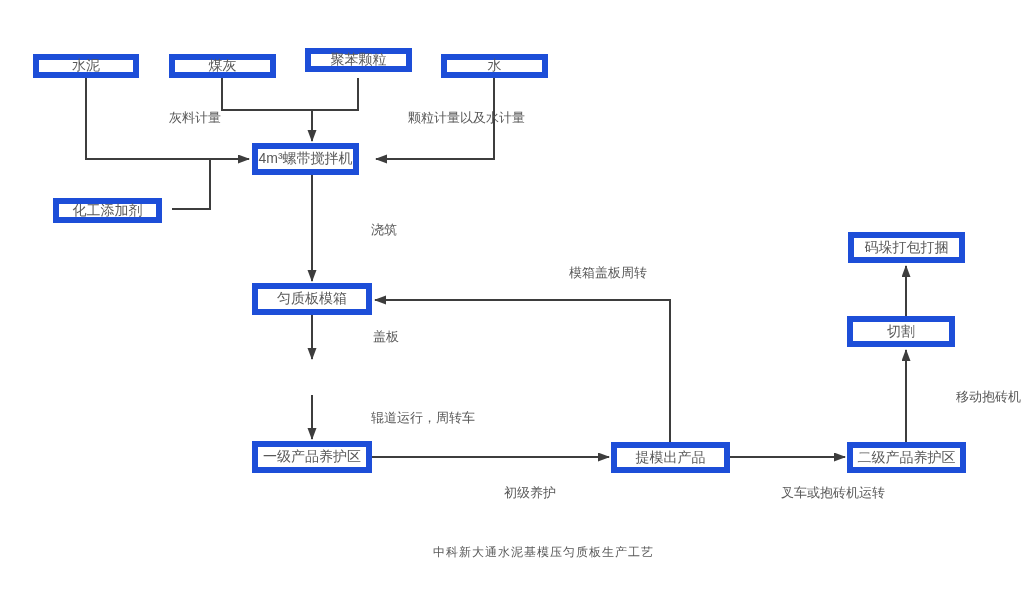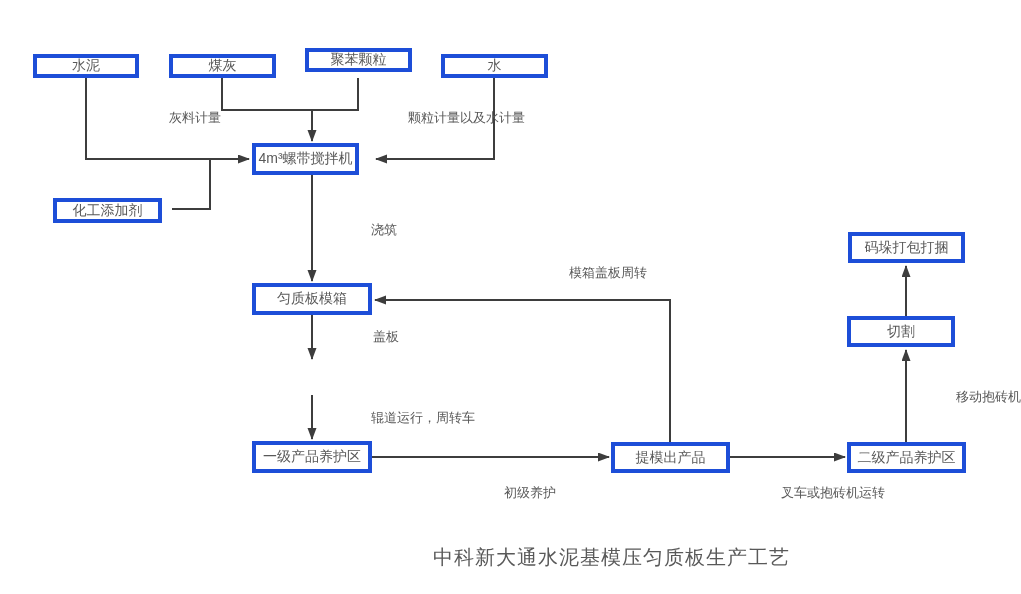--- a/index.html
+++ b/index.html
@@ -16,40 +16,40 @@
     overflow: hidden;
   }
   #wires {
     position: absolute;
     left: 0; top: 0;
     width: 1021px; height: 594px;
   }
   .node {
     position: absolute;
     box-sizing: border-box;
-    border: 4px solid #1d4ed8;
+    border: 6px solid #1d4ed8;
     background: #ffffff;
     display: flex;
     align-items: center;
     justify-content: center;
     font-size: 14px;
     color: #595959;
     white-space: nowrap;
   }
   .edge-label {
     position: absolute;
     font-size: 13px;
     color: #595959;
     white-space: nowrap;
     line-height: 14px;
     margin-left: 43px;
   }
   .diagram-title {
     position: absolute;
-    font-size: 20px;
+    font-size: 12px;
     letter-spacing: 1px;
     color: #595959;
     white-space: nowrap;
   }
 </style>
 </head>
 <body>
 
 <div id="canvas">
 

